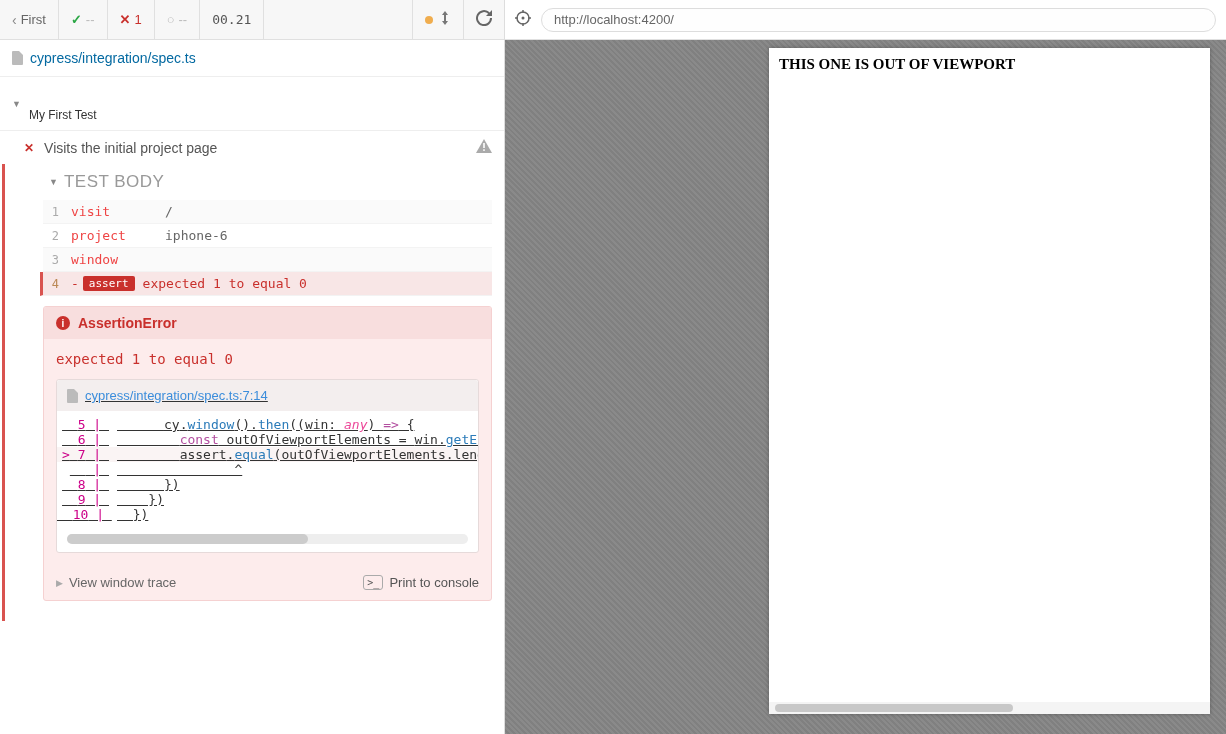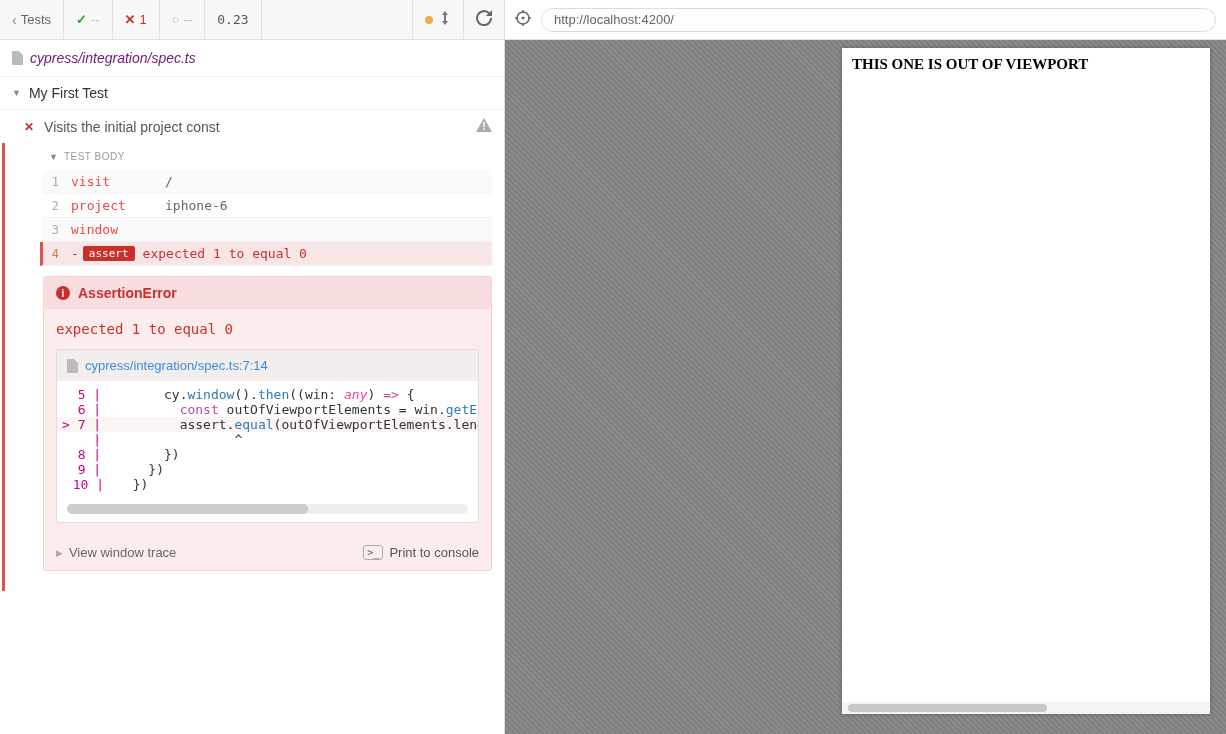--- a/index.html
+++ b/index.html
@@ -19,40 +19,40 @@
 .dash { color: #bbb; }
 .time { font-family: Menlo, Consolas, monospace; font-size: 13px; color: #555; }
 .status-dot { width: 8px; height: 8px; border-radius: 50%; background: #f0ad4e; display: inline-block; margin-right: 6px; }
 .arrows-icon svg { width: 12px; height: 14px; }
 .refresh-icon svg { width: 16px; height: 16px; }
 
 
 .spec-row { display: flex; align-items: center; padding: 10px 12px; border-bottom: 1px solid #eee; }
 .file-icon { width: 12px; height: 14px; margin-right: 6px; }
 .file-icon svg path { fill: #bbb; }
-.spec-path { color: #701a75; font-size: 14px; font-style: italic; }
+.spec-path { color: #0369a1; font-size: 14px; }
 
 
 .suite-header { display: flex; align-items: center; padding: 8px 12px; border-bottom: 1px solid #eee; }
 .caret { font-size: 9px; color: #888; margin-right: 8px; }
-.suite-title { font-size: 14px; color: #333; }
+.suite-title { font-size: 12px; color: #333; margin-top: 23px; }
 
 
 .test-header { display: flex; align-items: center; padding: 8px 12px 8px 24px; justify-content: space-between; }
 .test-header-left { display: flex; align-items: center; }
 .x-badge { color: #c9302c; font-weight: bold; font-size: 12px; margin-right: 10px; }
 .test-title { font-size: 14px; color: #555; }
 .warn-icon { color: #aaa; font-size: 14px; }
 
 
 .test-body-wrap { border-left: 3px solid #d9534f; margin-left: 2px; padding-bottom: 10px; }
 
 
 .body-label-row { display: flex; align-items: center; padding: 8px 12px 8px 44px; }
-.body-label { font-size: 10px; color: #999; letter-spacing: 0.5px; }
+.body-label { font-size: 17px; color: #999; letter-spacing: 0.5px; }
 
 
 .cmd-table { margin-left: 38px; margin-right: 12px; }
 .cmd-row { display: flex; align-items: center; min-height: 24px; font-family: Menlo, Consolas, monospace; font-size: 13px; border-bottom: 1px solid #f3f3f3; }
 .cmd-row.alt { background: #fafafa; }
 .cmd-row .num { width: 22px; text-align: right; color: #aaa; font-size: 12px; padding-right: 6px; }
 .cmd-row .cmd { width: 90px; color: #ef4444; padding-left: 6px; }
 .cmd-row .args { color: #666; padding-left: 10px; }
 .cmd-row.assert-fail { background: #f8e6e6; border-left: 3px solid #d9534f; margin-left: -3px; }
 .cmd-row.assert-fail .num { color: #b85; }
@@ -60,21 +60,21 @@
 .assert-msg { color: #c9302c; font-family: Menlo, Consolas, monospace; }
 .dash-sm { color: #c9302c; margin: 0 2px 0 6px; }
 
 
 .err-box { margin: 10px 12px 10px 38px; background: #fdecec; border: 1px solid #f5d1d1; border-radius: 3px; overflow: hidden; }
 .err-header { background: #f8dede; padding: 8px 12px; display: flex; align-items: center; }
 .err-header .err-icon { width: 14px; height: 14px; background: #c9302c; border-radius: 50%; color: #fff; font-size: 10px; display: inline-flex; align-items: center; justify-content: center; font-weight: bold; margin-right: 8px; }
 .err-name { color: #c9302c; font-weight: bold; font-size: 14px; }
 .err-msg { padding: 12px; color: #c9302c; font-family: Menlo, Consolas, monospace; font-size: 14px; }
 
-.code-frame-box { margin: 0 12px 12px 12px; border: 1px solid #e6dada; border-radius: 3px; background: #fff; }
+.code-frame-box { margin: 0 12px 12px 12px; border: 1px solid #e6dada; border-radius: 3px; background: #fff; text-decoration: underline; }
 .code-frame-header { background: #f3eeee; padding: 8px 10px; display: flex; align-items: center; border-radius: 3px 3px 0 0; }
 .code-frame-header .file-icon { margin-right: 6px; }
 .code-loc { color: #3b8ddb; font-size: 13px; }
 .code-lines { padding: 6px 0; font-family: Menlo, Consolas, monospace; font-size: 13px; overflow-x: hidden; white-space: pre; }
 .code-line { display: flex; }
 .code-line.hl { background: #faf4f4; }
 .code-gutter { width: 60px; text-align: right; padding-right: 8px; color: #c08; flex-shrink: 0; }
 .code-gutter .ln { color: #c08; }
 .code-gutter .ptr { color: #c08; }
 .code-content { flex: 1; color: #333; }
@@ -95,51 +95,51 @@
 .print-btn { display: flex; align-items: center; font-size: 13px; color: #555; }
 .print-btn .picon { border: 1px solid #aaa; border-radius: 3px; font-size: 10px; padding: 1px 3px; margin-right: 6px; font-family: Menlo, monospace; }
 
 
 .browser-bar { display: flex; align-items: center; height: 40px; padding: 0 10px; gap: 10px; border-bottom: 1px solid #e0e0e0; background: #fff; }
 .target-icon svg { width: 16px; height: 16px; }
 .url-input { flex: 1; height: 24px; border: 1px solid #ddd; border-radius: 12px; padding: 0 12px; font-size: 13px; color: #666; background: #fefefe; }
 
 
 .viewport-area { flex: 1; background: repeating-linear-gradient(45deg, #8a8a8a 0 2px, #808080 2px 4px); position: relative; display: flex; justify-content: flex-end; overflow: hidden; }
-.device-frame { width: 368px; background: #fff; margin: 8px 16px 20px 0; box-shadow: 0 0 4px rgba(0,0,0,0.3); position: relative; display: flex; flex-direction: column; }
+.device-frame { width: 441px; background: #fff; margin: 8px 16px 20px 0; box-shadow: 0 0 4px rgba(0,0,0,0.3); position: relative; display: flex; flex-direction: column; }
 .device-content { flex: 1; padding: 8px 10px; font-family: "Times New Roman", serif; font-size: 15px; font-weight: bold; color: #000; }
 .device-hscroll { height: 12px; background: #f4f4f4; position: relative; }
 .device-hscroll .dthumb { position: absolute; left: 6px; top: 2px; height: 8px; width: 54%; background: #c8c8c8; border-radius: 4px; }
 </style>
 </head>
 <body>
 
 <div class="app">
 
   <div class="left-panel">
 
     <div class="topbar">
       <div class="cell">
         <span class="chev-left">‹</span>
-        <span>Tests</span>
+        <span>First</span>
       </div>
       <div class="cell">
         <span class="pass-icon">✓</span>
         <span class="dash">--</span>
       </div>
       <div class="cell">
         <span class="fail-icon">✕</span>
         <span style="color:#c9302c">1</span>
       </div>
       <div class="cell">
         <span class="pending-icon">○</span>
         <span class="dash">--</span>
       </div>
       <div class="cell">
-        <span class="time">0.23</span>
+        <span class="time">00.21</span>
       </div>
       <div class="cell" style="margin-left:auto; border-left:1px solid #e0e0e0;">
         <span class="status-dot"></span>
         <span class="arrows-icon">
           <svg viewBox="0 0 12 14">
               <path d="M6 0 L9 4 H7 V10 H9 L6 14 L3 10 H5 V4 H3 Z" fill="#777"></path>
             </svg>
         </span>
       </div>
       <div class="cell">
@@ -161,21 +161,21 @@
     </div>
 
     <div class="suite-header">
       <span class="caret">▼</span>
       <span class="suite-title">My First Test</span>
     </div>
 
     <div class="test-header">
       <div class="test-header-left">
         <span class="x-badge">✕</span>
-        <span class="test-title">Visits the initial project const</span>
+        <span class="test-title">Visits the initial project page</span>
       </div>
       <span class="warn-icon">
         <svg width="16" height="14" viewBox="0 0 16 14">
             <path d="M8 0 L16 14 H0 Z" fill="#aaa"></path>
             <rect x="7.2" y="4" width="1.6" height="5" fill="#fff"></rect>
             <rect x="7.2" y="10.3" width="1.6" height="1.6" fill="#fff"></rect>
           </svg>
       </span>
     </div>
 

